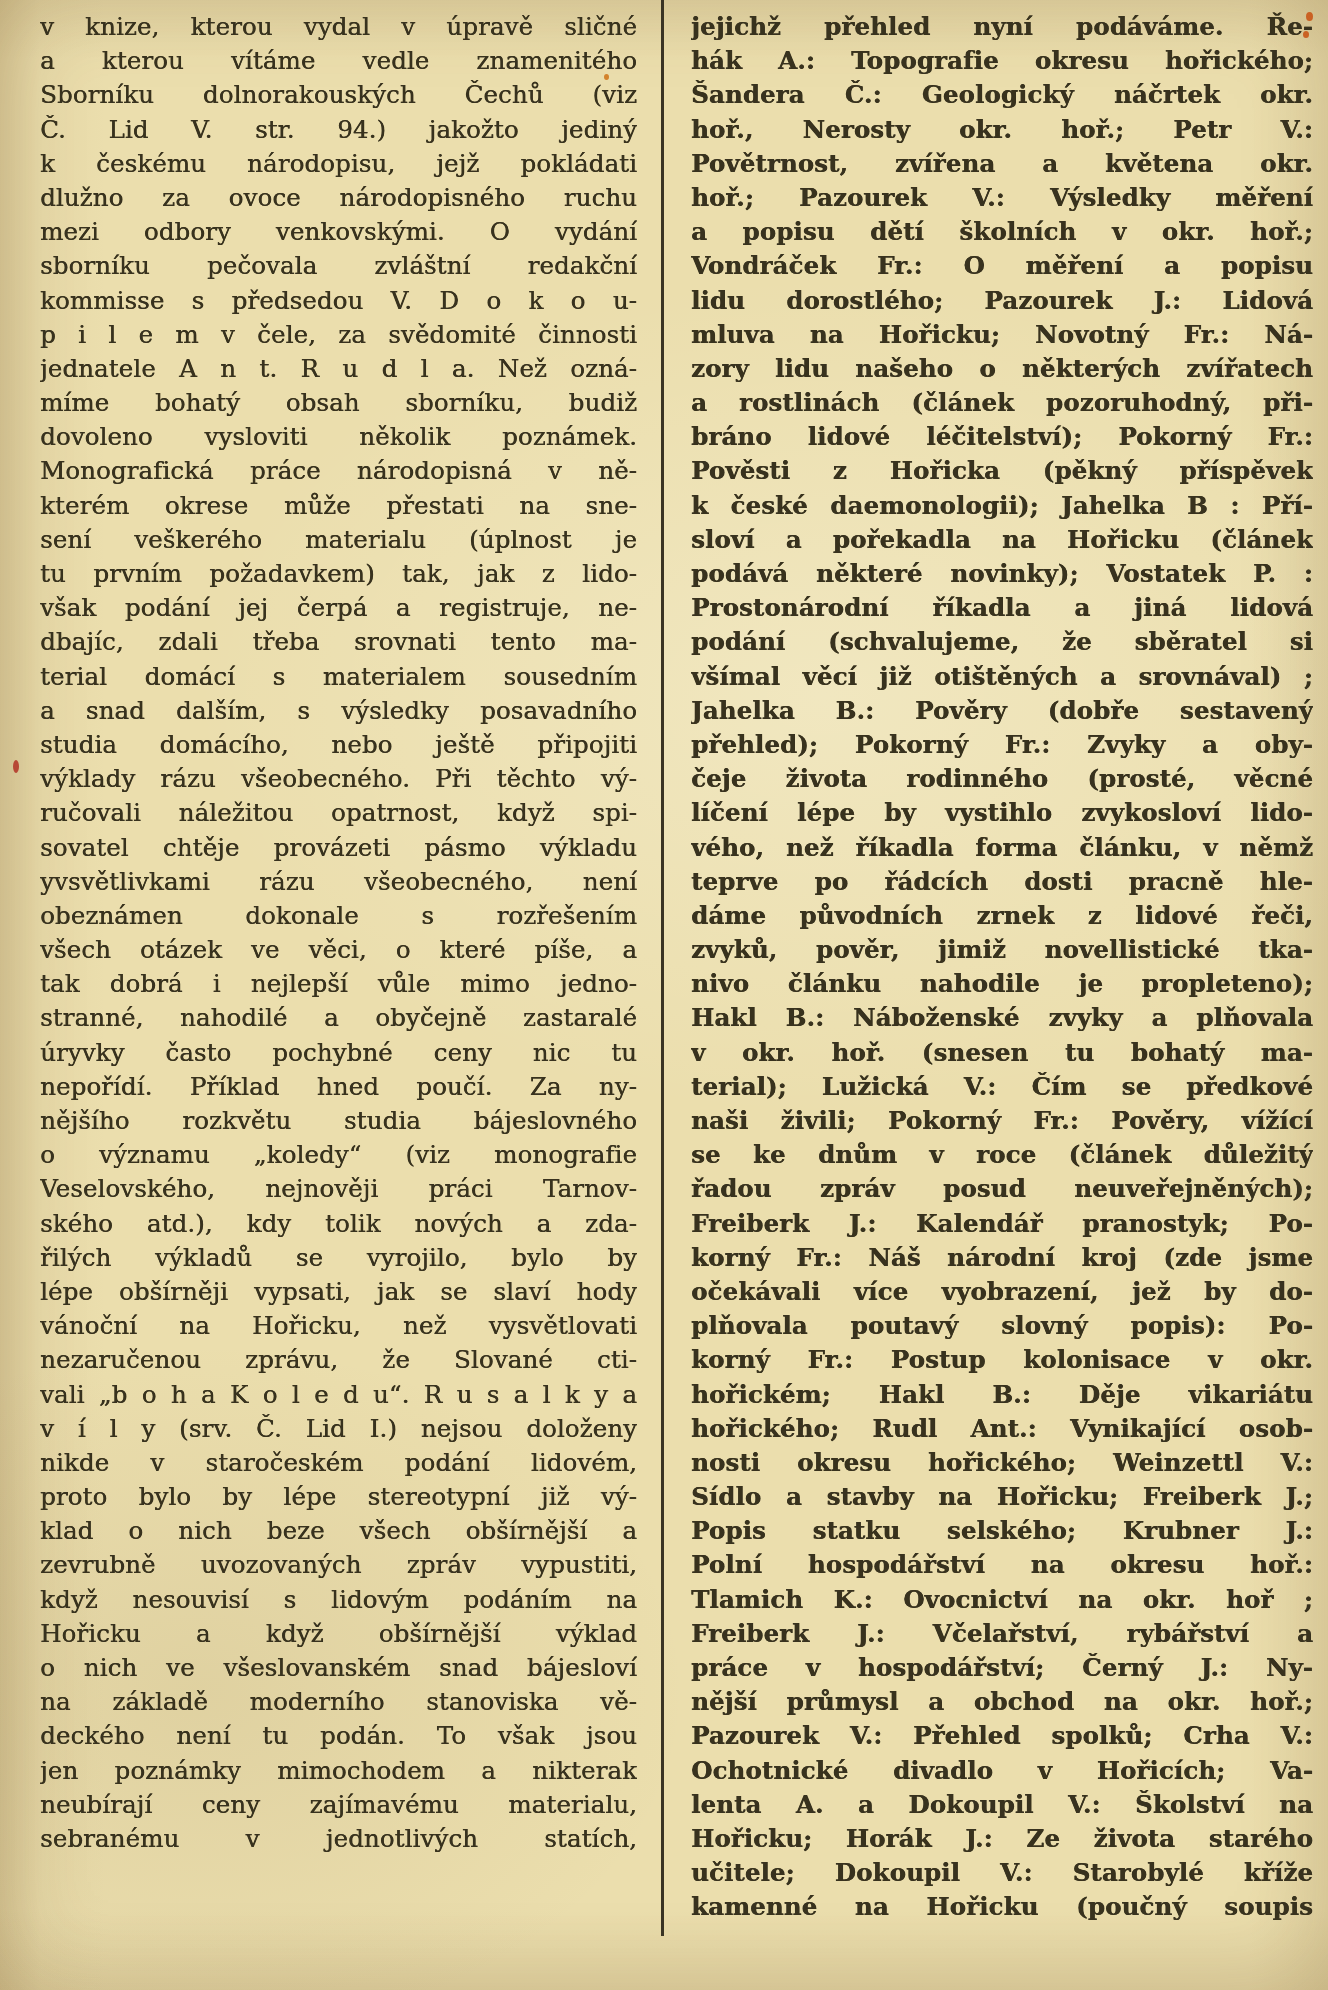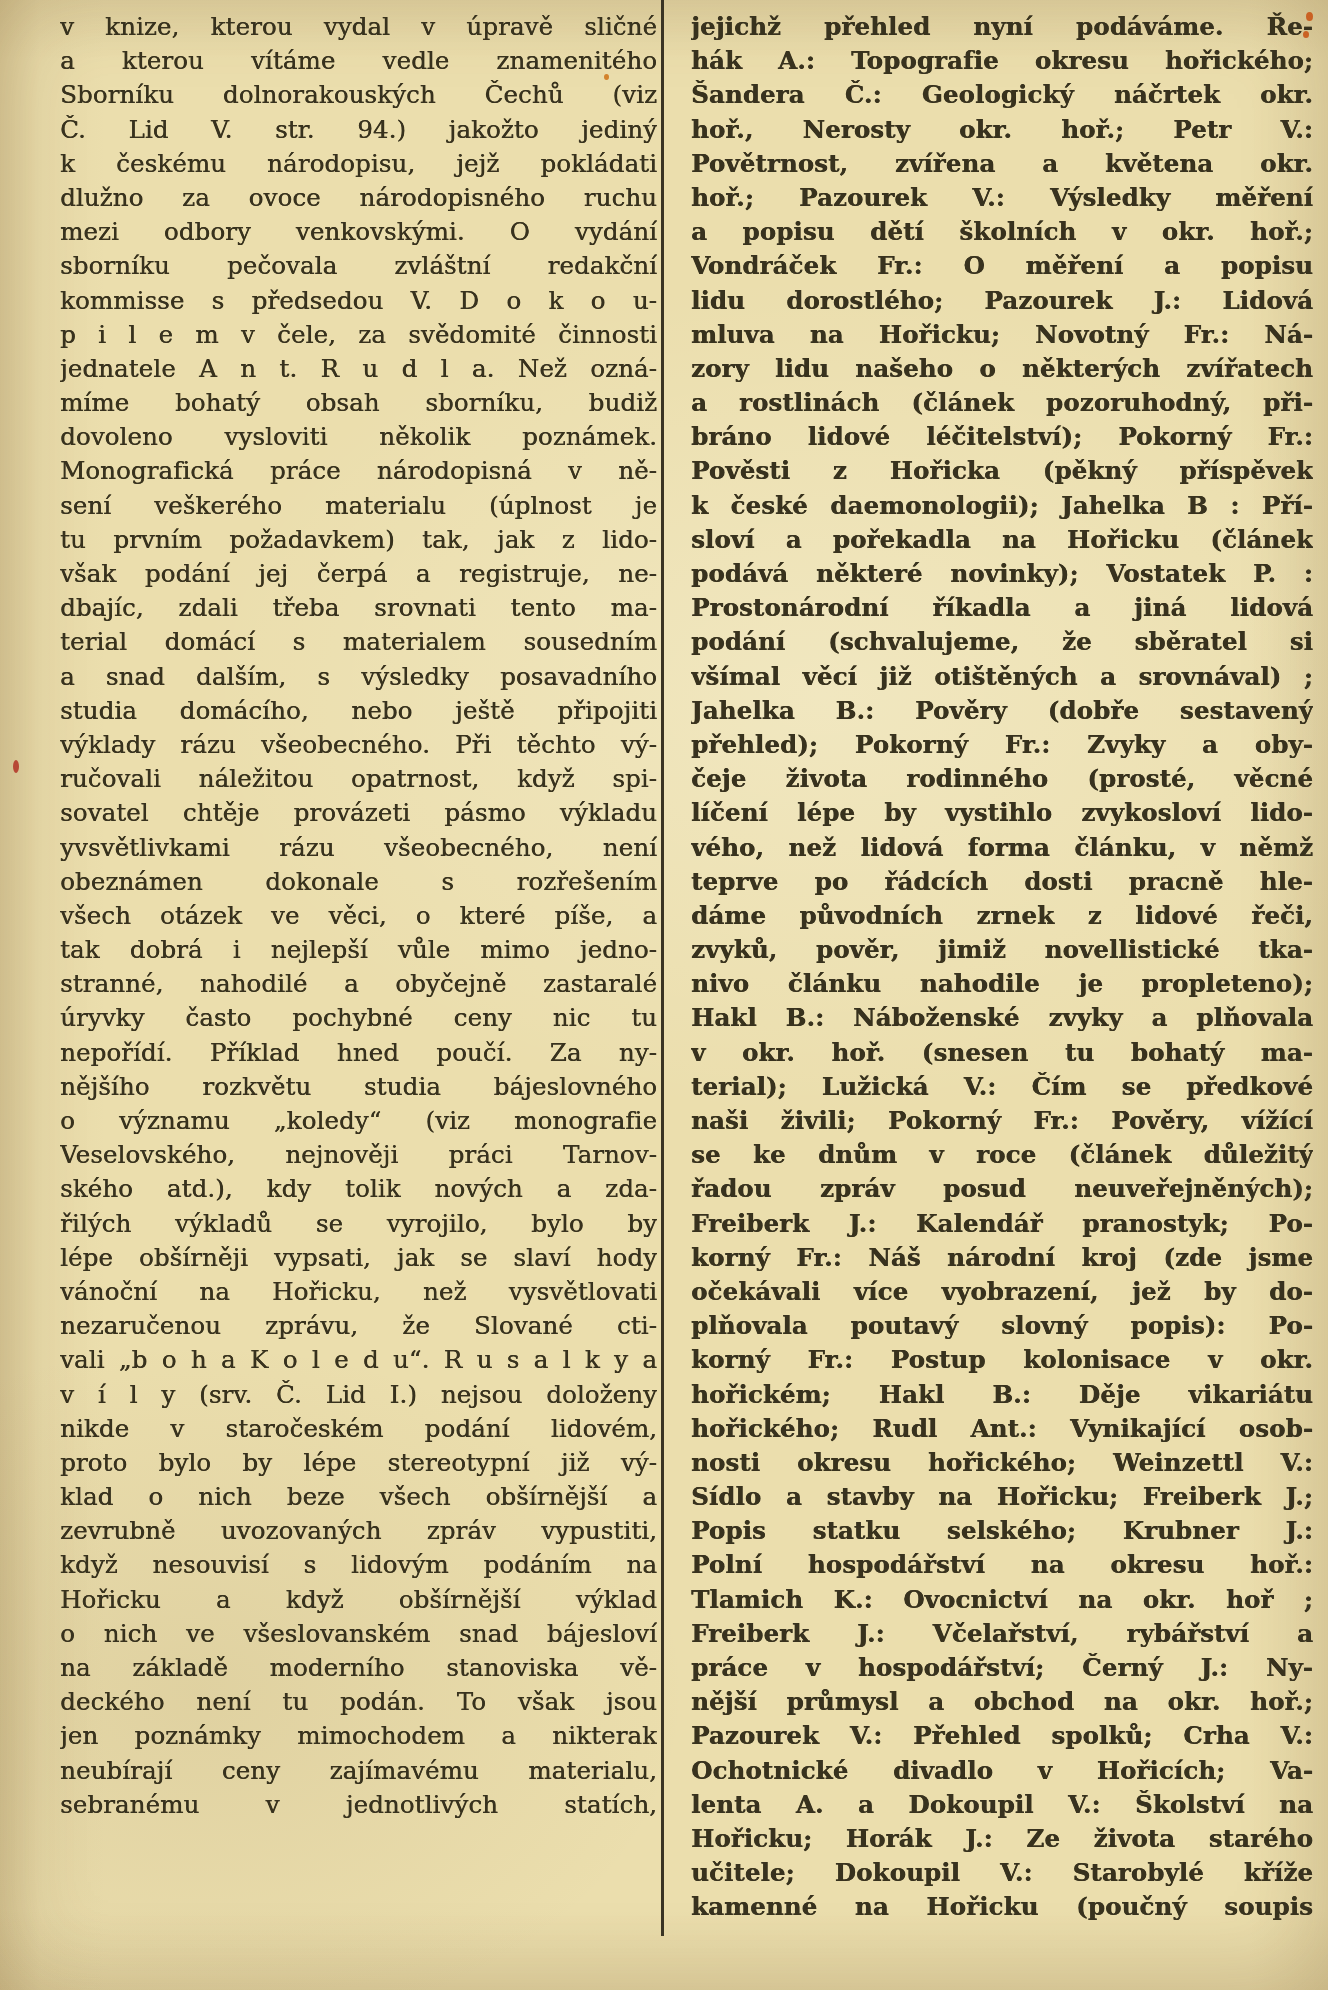--- a/index.html
+++ b/index.html
@@ -27,21 +27,21 @@
       linear-gradient(90deg, rgba(150,120,70,0.22) 0%, rgba(150,120,70,0.05) 3%, rgba(150,120,70,0) 8%, rgba(150,120,70,0) 94%, rgba(150,120,70,0.10) 100%),
       linear-gradient(180deg, rgba(140,110,60,0.10) 0%, rgba(140,110,60,0) 3%, rgba(140,110,60,0) 96%, rgba(140,110,60,0.12) 100%),
       var(--paper);
     box-shadow: inset 0 0 90px rgba(110, 85, 40, 0.18);
   }
   .col {
     position: absolute;
     top: 10px;
     color: var(--ink);
   }
-  .col-left  { left: 40px;  width: 597px; margin-left: 20px; }
+  .col-left  { left: 40px;  width: 597px; }
   .col-right { left: 691px; width: 622px; font-weight: bold; }
   .line {
     height: 34.2px;
     line-height: 34.2px;
     font-size: 24.5px;
     text-align: justify;
     text-align-last: justify;
     overflow: hidden;
     white-space: normal;
     text-shadow: 0.4px 0 0 currentColor;
@@ -73,20 +73,21 @@
       <div class="line">k českému národopisu, jejž pokládati</div>
       <div class="line">dlužno za ovoce národopisného ruchu</div>
       <div class="line">mezi odbory venkovskými. O vydání</div>
       <div class="line">sborníku pečovala zvláštní redakční</div>
       <div class="line">kommisse s předsedou V. D o k o u-</div>
       <div class="line">p i l e m v čele, za svědomité činnosti</div>
       <div class="line">jednatele A n t. R u d l a. Než ozná-</div>
       <div class="line">míme bohatý obsah sborníku, budiž</div>
       <div class="line">dovoleno vysloviti několik poznámek.</div>
       <div class="line">Monografická práce národopisná v ně-</div>
+      <div class="line">kterém okrese může přestati na sne-</div>
       <div class="line">sení veškerého materialu (úplnost je</div>
       <div class="line">tu prvním požadavkem) tak, jak z lido-</div>
       <div class="line">však podání jej čerpá a registruje, ne-</div>
       <div class="line">dbajíc, zdali třeba srovnati tento ma-</div>
       <div class="line">terial domácí s materialem sousedním</div>
       <div class="line">a snad dalším, s výsledky posavadního</div>
       <div class="line">studia domácího, nebo ještě připojiti</div>
       <div class="line">výklady rázu všeobecného. Při těchto vý-</div>
       <div class="line">ručovali náležitou opatrnost, když spi-</div>
       <div class="line">sovatel chtěje provázeti pásmo výkladu</div>
@@ -141,21 +142,21 @@
       <div class="line">k české daemonologii); Jahelka B : Pří-</div>
       <div class="line">sloví a pořekadla na Hořicku (článek</div>
       <div class="line">podává některé novinky); Vostatek P. :</div>
       <div class="line">Prostonárodní říkadla a jiná lidová</div>
       <div class="line">podání (schvalujeme, že sběratel si</div>
       <div class="line">všímal věcí již otištěných a srovnával) ;</div>
       <div class="line">Jahelka B.: Pověry (dobře sestavený</div>
       <div class="line">přehled); Pokorný Fr.: Zvyky a oby-</div>
       <div class="line">čeje života rodinného (prosté, věcné</div>
       <div class="line">líčení lépe by vystihlo zvykosloví lido-</div>
-      <div class="line">vého, než lidová forma článku, v němž</div>
+      <div class="line">vého, než říkadla forma článku, v němž</div>
       <div class="line">teprve po řádcích dosti pracně hle-</div>
       <div class="line">dáme původních zrnek z lidové řeči,</div>
       <div class="line">zvyků, pověr, jimiž novellistické tka-</div>
       <div class="line">nivo článku nahodile je propleteno);</div>
       <div class="line">Hakl B.: Náboženské zvyky a plňovala</div>
       <div class="line">v okr. hoř. (snesen tu bohatý ma-</div>
       <div class="line">terial); Lužická V.: Čím se předkové</div>
       <div class="line">naši živili; Pokorný Fr.: Pověry, vížící</div>
       <div class="line">se ke dnům v roce (článek důležitý</div>
       <div class="line">řadou zpráv posud neuveřejněných);</div>

